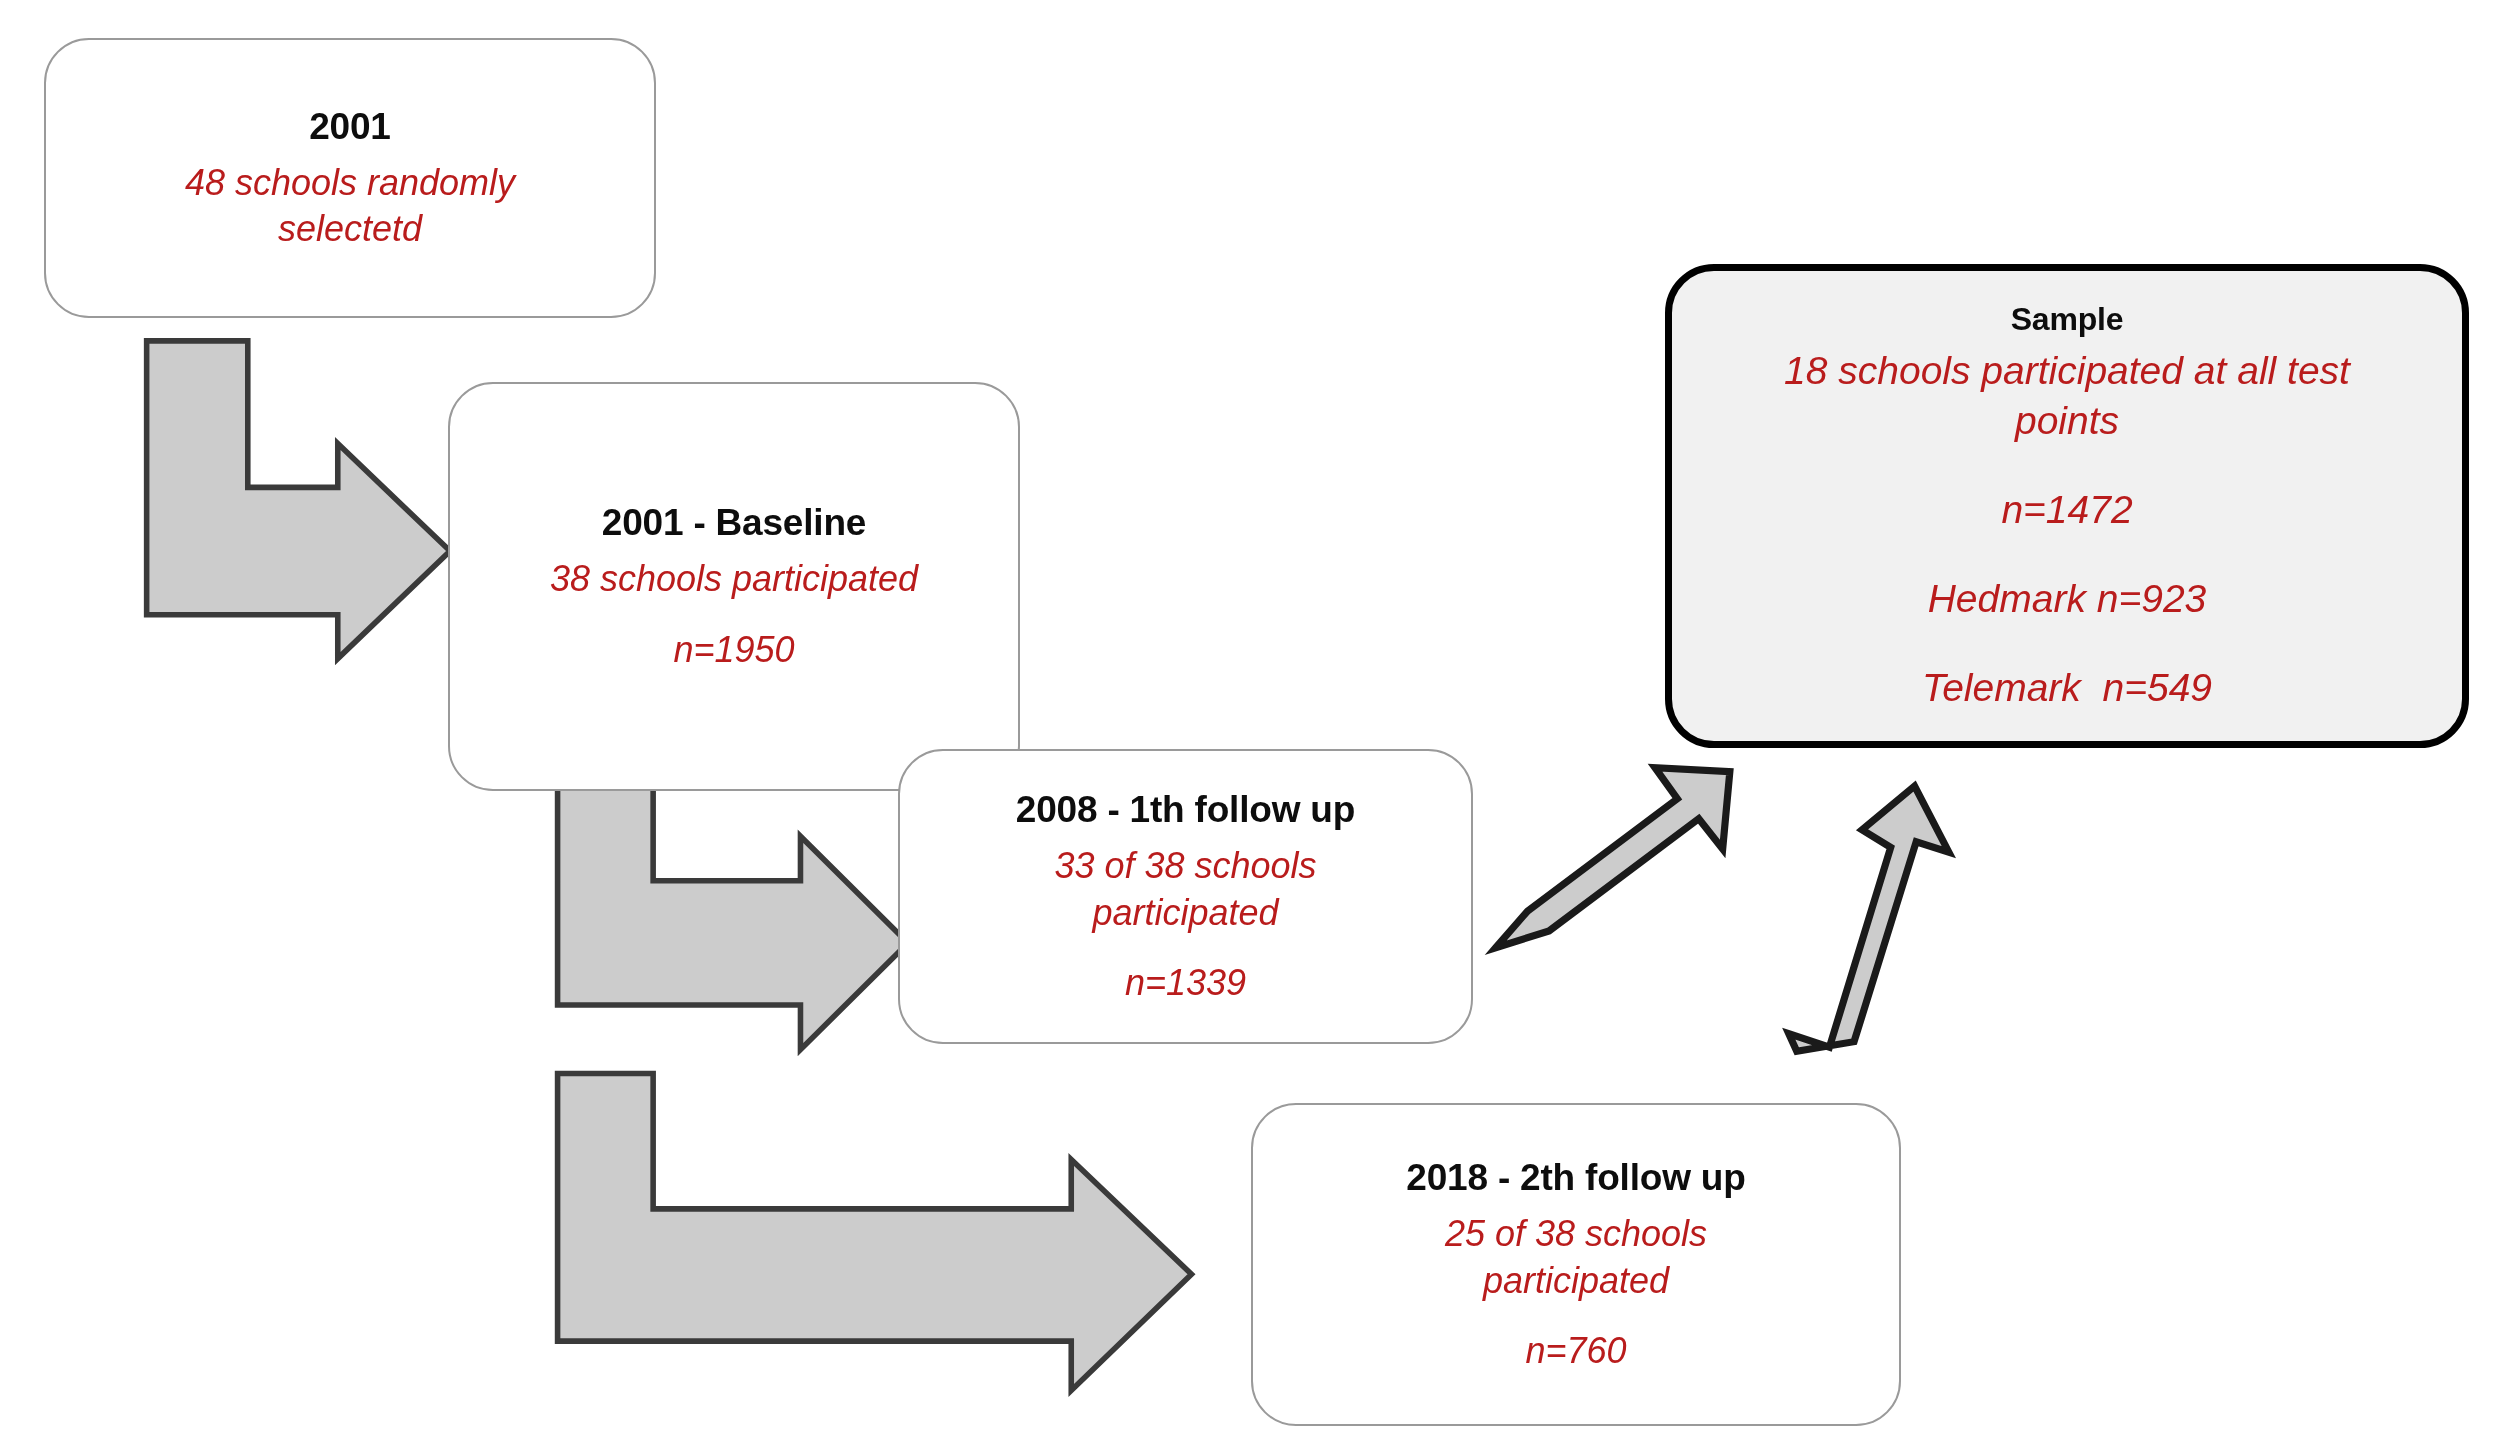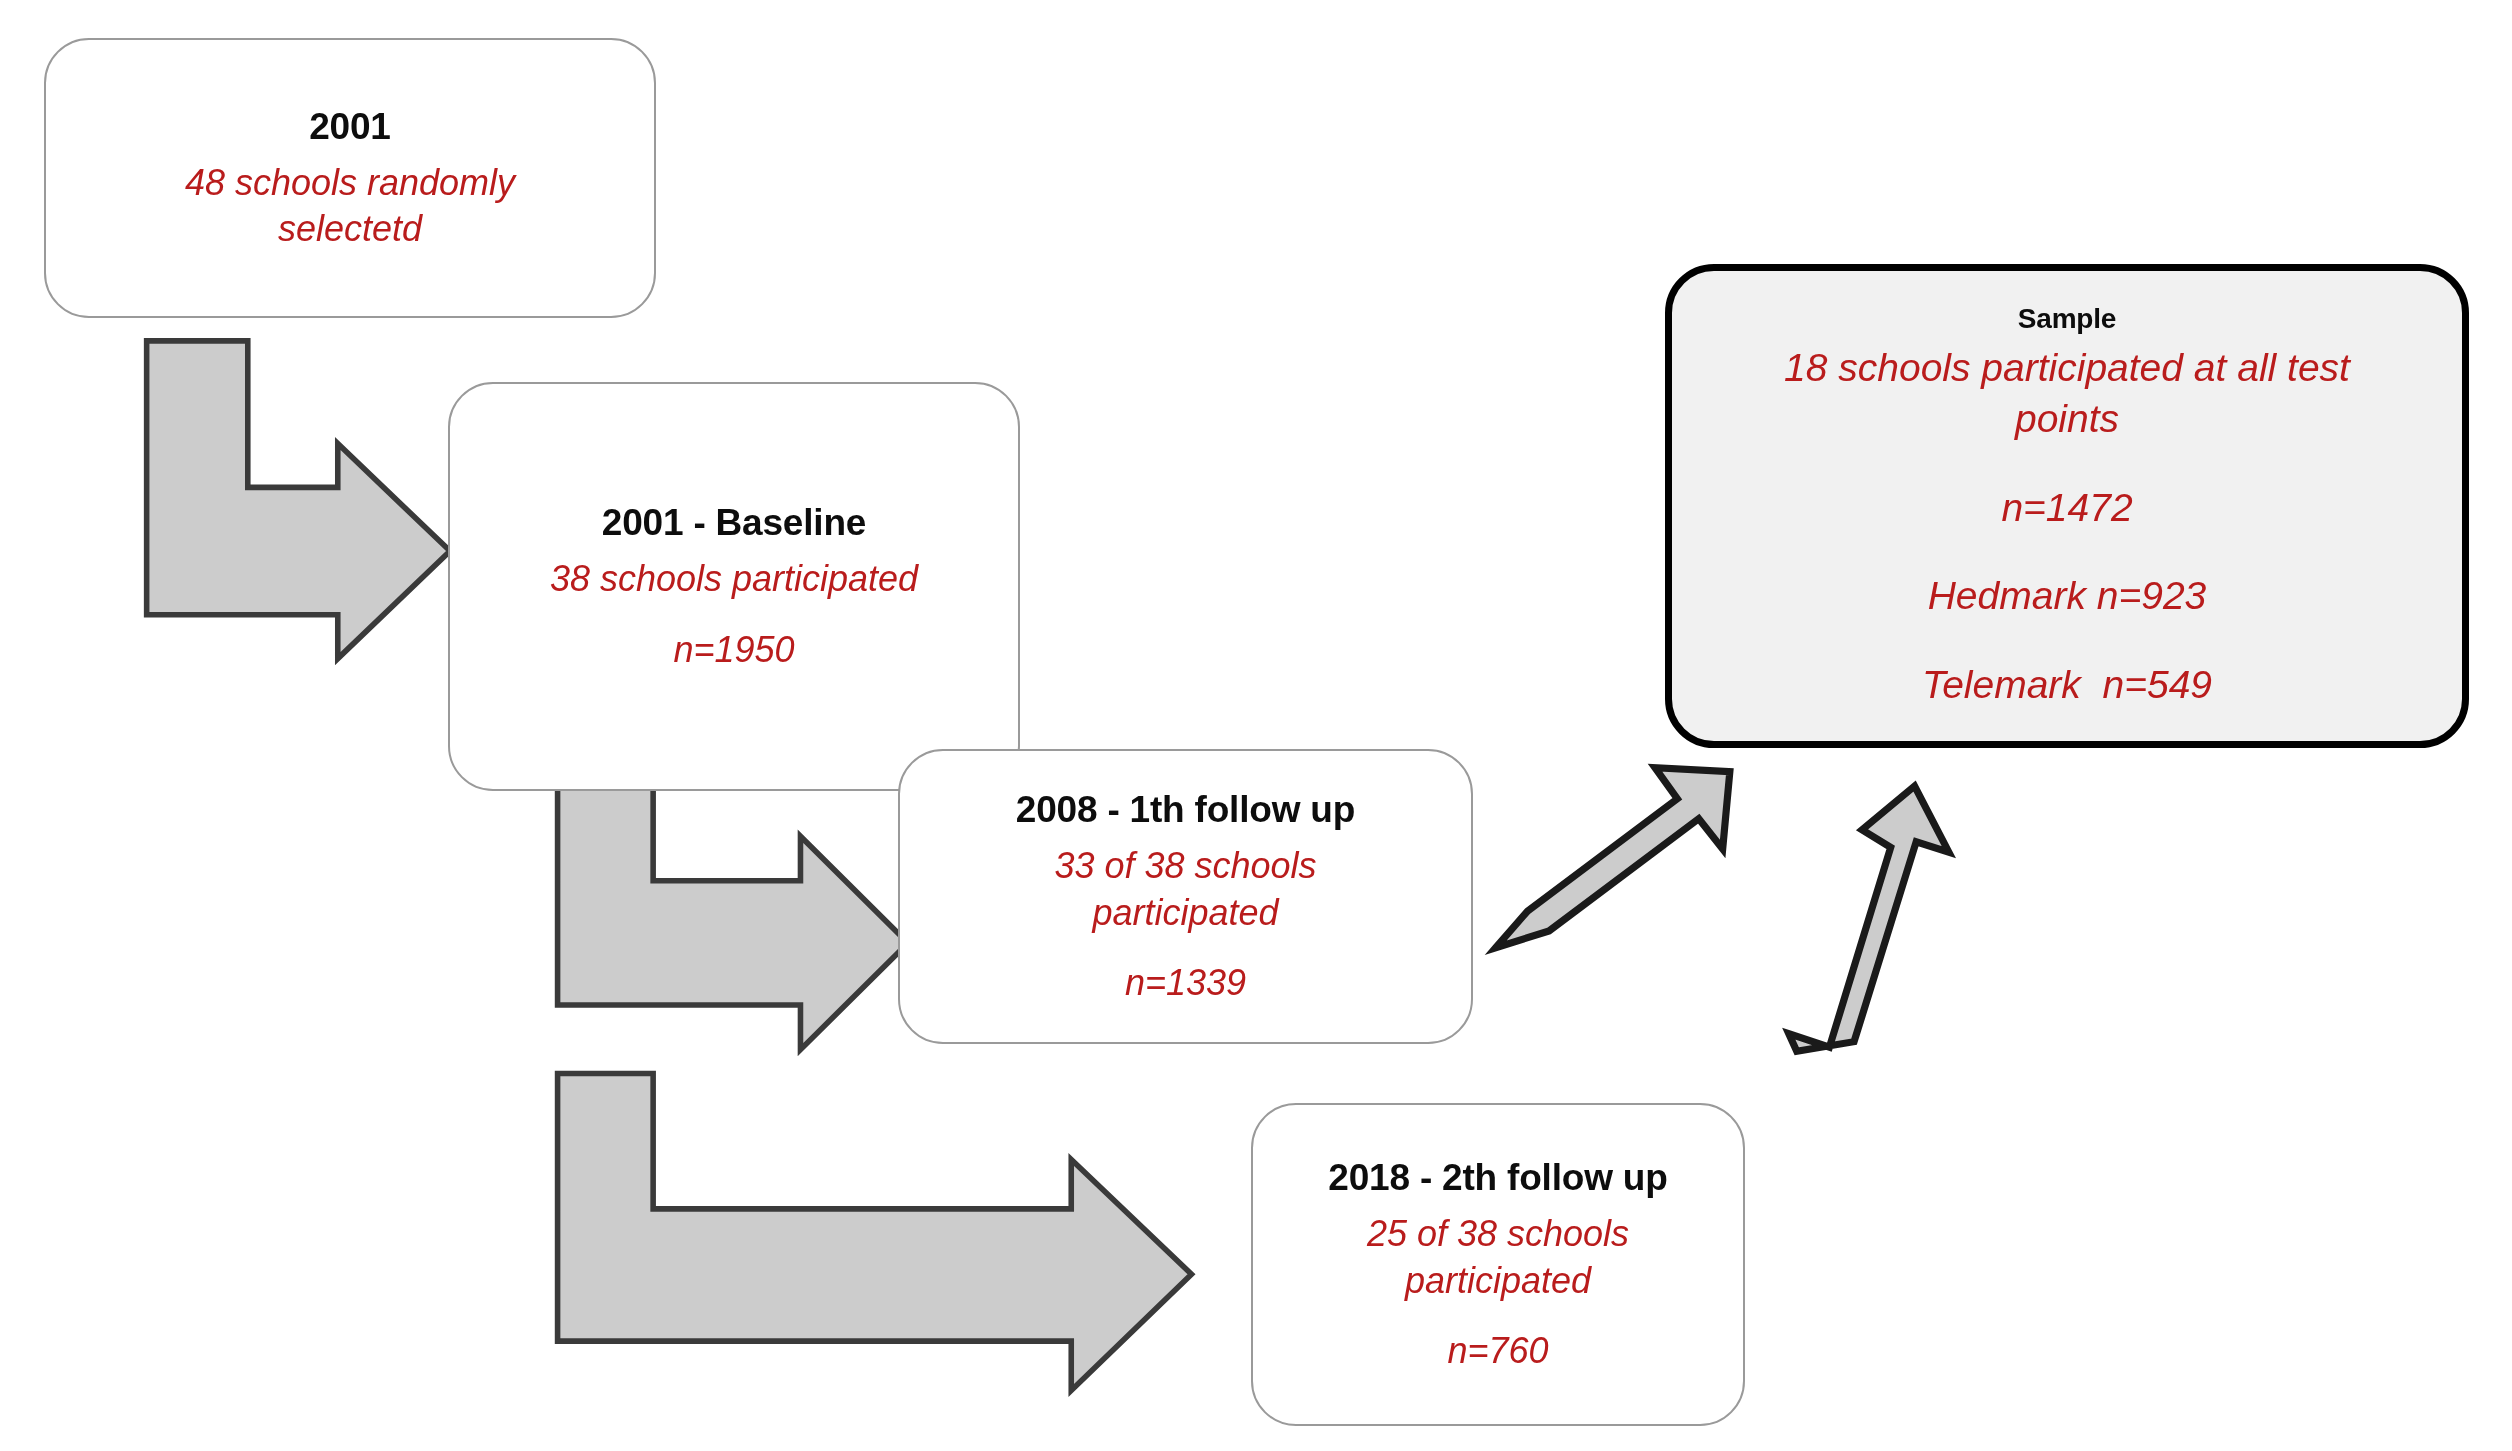--- a/index.html
+++ b/index.html
@@ -37,21 +37,21 @@
   }
   .box-title {
     font-weight: bold;
     font-size: 37px;
     line-height: 1.28;
     color: #0d0d0d;
     margin: 0 0 9.6px 0;
     letter-spacing: -0.2px;
   }
   .emphasis .box-title {
-    font-size: 28px;
+    font-size: 32px;
     margin-bottom: 6px;
   }
   .box-line {
     font-style: italic;
     font-size: 36px;
     line-height: 1.3;
     color: #b91c1c;
     margin: 0;
   }
   .emphasis .box-line {
@@ -104,21 +104,21 @@
     <div class="box-line">38 schools participated</div>
     <div class="box-line spaced">n=1950</div>
   </div>
 
   <div class="flow-box" style="left:898px; top:749px; width:575px; height:295px;">
     <div class="box-title">2008 - 1th follow up</div>
     <div class="box-line" style="max-width:374px;">33 of 38 schools participated</div>
     <div class="box-line spaced">n=1339</div>
   </div>
 
-  <div class="flow-box" style="left:1251px; top:1103px; width:494px; height:323px;">
+  <div class="flow-box" style="left:1251px; top:1103px; width:650px; height:323px;">
     <div class="box-title">2018 - 2th follow up</div>
     <div class="box-line" style="max-width:374px;">25 of 38 schools participated</div>
     <div class="box-line spaced">n=760</div>
   </div>
 
   <div class="flow-box emphasis" style="left:1665px; top:264px; width:804px; height:484px;">
     <div class="box-title">Sample</div>
     <div class="box-line" style="max-width:661px;">18 schools participated at all test points</div>
     <div class="box-line spaced">n=1472</div>
     <div class="box-line spaced">Hedmark n=923</div>

